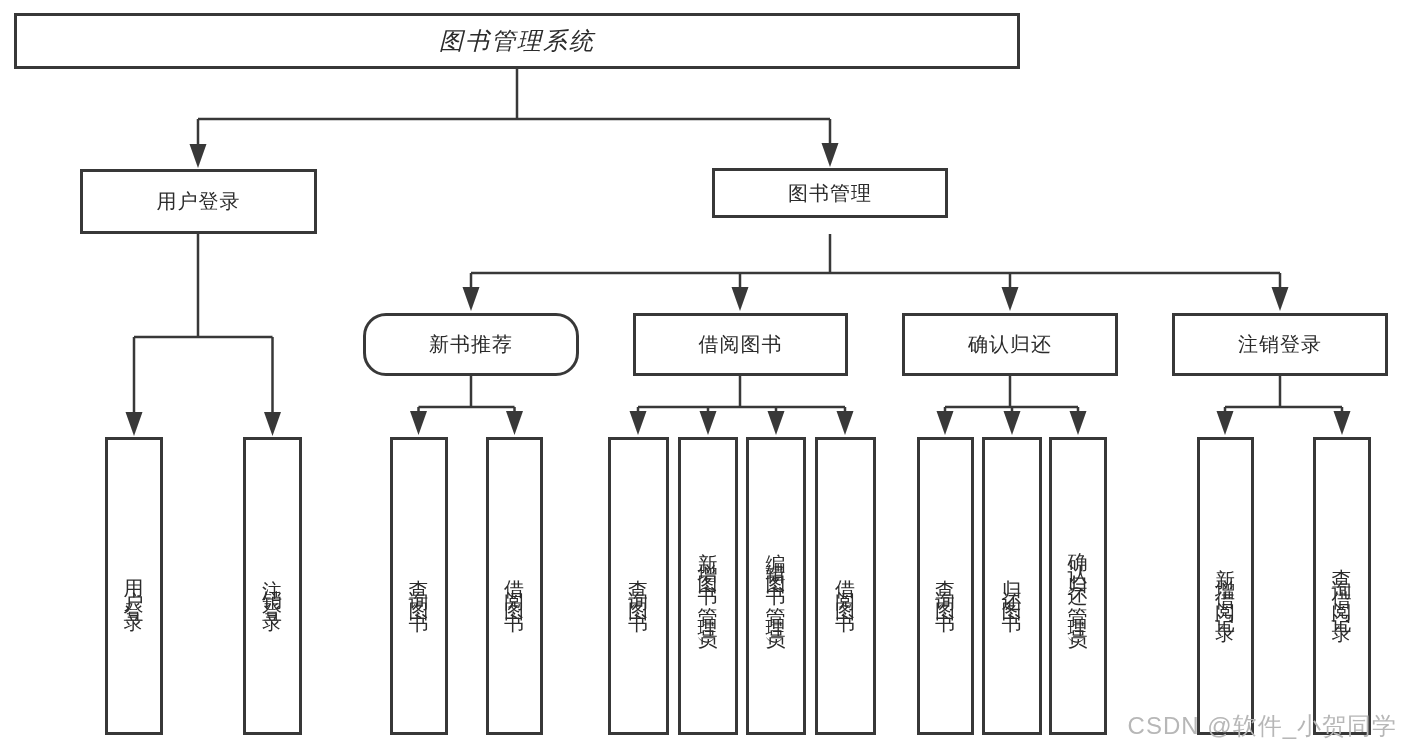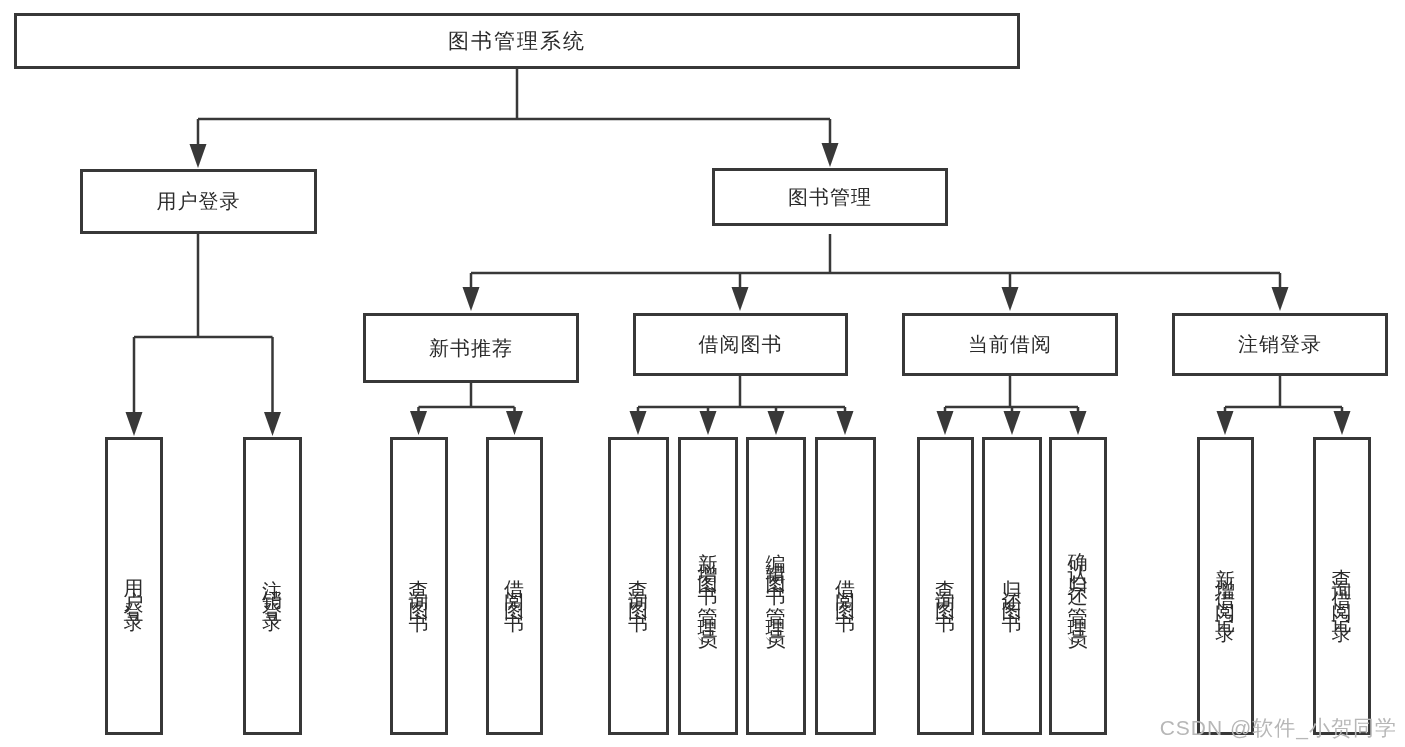--- a/index.html
+++ b/index.html
@@ -34,21 +34,21 @@
     display: flex;
     align-items: center;
     justify-content: center;
   }
   .hlabel {
     font-size: 20px;
     color: var(--text);
     letter-spacing: 1px;
     white-space: nowrap;
   }
-  .root-box .hlabel { font-size: 21px; letter-spacing: 2px; }
+  .root-box .hlabel { font-size: 24px; letter-spacing: 2px; font-style: italic; }
   .leaf {
     position: absolute;
     top: 437px;
     height: 298px;
     box-sizing: border-box;
     border: 3px solid var(--line);
     background: #fff;
     display: flex;
     align-items: center;
     justify-content: center;
@@ -59,21 +59,21 @@
     font-size: 20px;
     line-height: 1;
     letter-spacing: 11px;
     color: var(--text);
     white-space: nowrap;
   }
   .watermark {
     position: absolute;
     right: 8px;
     bottom: 5px;
-    font-size: 21px;
+    font-size: 24px;
     color: var(--watermark);
     letter-spacing: 1px;
     z-index: 5;
   }
 </style>
 </head>
 <body>
 
 <div class="canvas">
 
@@ -117,32 +117,32 @@
     </g>
   </svg>
 
   <div class="box root-box" style="left:14px; top:13px; width:1006px; height:56px;">
     <span class="hlabel">图书管理系统</span>
   </div>
 
   <div class="box" style="left:80px; top:169px; width:237px; height:65px;">
     <span class="hlabel">用户登录</span>
   </div>
-  <div class="box" style="left:712px; top:168px; width:236px; height:58px;">
+  <div class="box" style="left:712px; top:168px; width:236px; height:50px;">
     <span class="hlabel">图书管理</span>
   </div>
 
-  <div class="box" style="left:363px; top:313px; width:216px; height:70px;">
+  <div class="box" style="left:363px; top:313px; width:216px; height:63px;border-radius:23px;">
     <span class="hlabel">新书推荐</span>
   </div>
   <div class="box" style="left:633px; top:313px; width:215px; height:63px;">
     <span class="hlabel">借阅图书</span>
   </div>
   <div class="box" style="left:902px; top:313px; width:216px; height:63px;">
-    <span class="hlabel">当前借阅</span>
+    <span class="hlabel">确认归还</span>
   </div>
   <div class="box" style="left:1172px; top:313px; width:216px; height:63px;">
     <span class="hlabel">注销登录</span>
   </div>
 
   <div class="leaf" style="left:105px; width:58px;">
     <span class="vtext">用户登录</span>
   </div>
   <div class="leaf" style="left:243px; width:59px;">
     <span class="vtext">注销登录</span>

